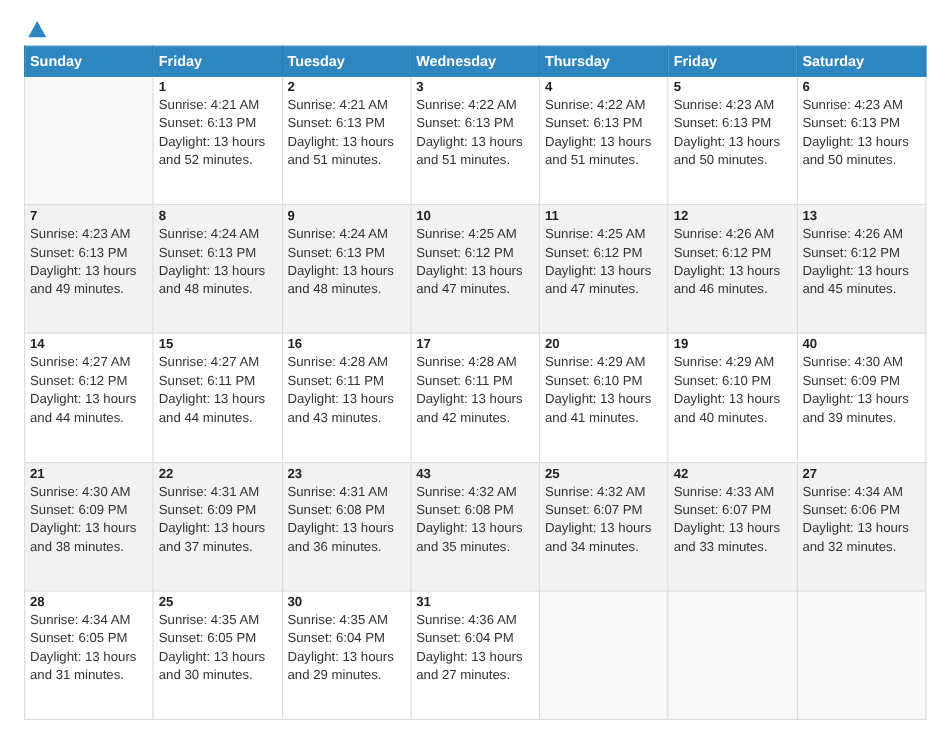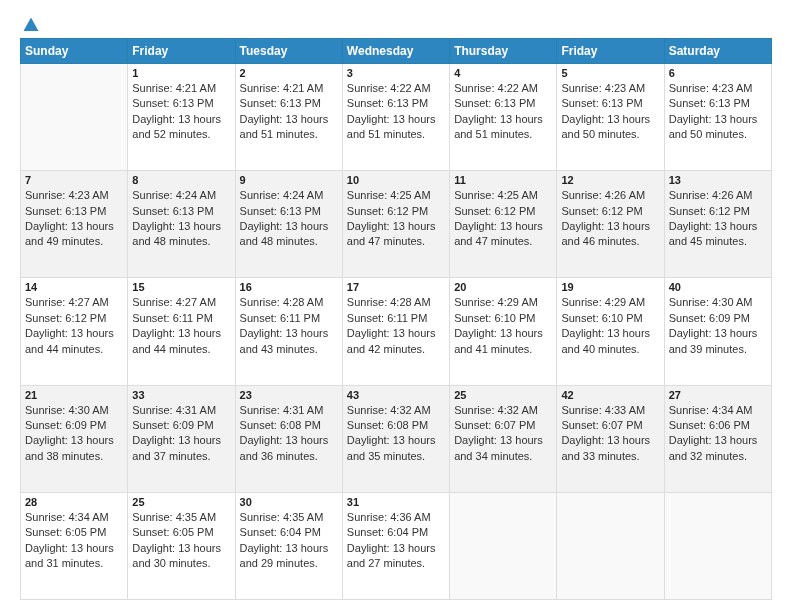--- a/index.html
+++ b/index.html
@@ -218,21 +218,21 @@
             <span class="day-number">40</span>
             <div class="day-info">Sunrise: 4:30 AM<br>Sunset: 6:09 PM<br>Daylight: 13 hours and 39 minutes.</div>
           </td>
         </tr>
         <tr class="row-alt">
           <td>
             <span class="day-number">21</span>
             <div class="day-info">Sunrise: 4:30 AM<br>Sunset: 6:09 PM<br>Daylight: 13 hours and 38 minutes.</div>
           </td>
           <td>
-            <span class="day-number">33</span>
+            <span class="day-number">22</span>
             <div class="day-info">Sunrise: 4:31 AM<br>Sunset: 6:09 PM<br>Daylight: 13 hours and 37 minutes.</div>
           </td>
           <td>
             <span class="day-number">23</span>
             <div class="day-info">Sunrise: 4:31 AM<br>Sunset: 6:08 PM<br>Daylight: 13 hours and 36 minutes.</div>
           </td>
           <td>
             <span class="day-number">43</span>
             <div class="day-info">Sunrise: 4:32 AM<br>Sunset: 6:08 PM<br>Daylight: 13 hours and 35 minutes.</div>
           </td>

